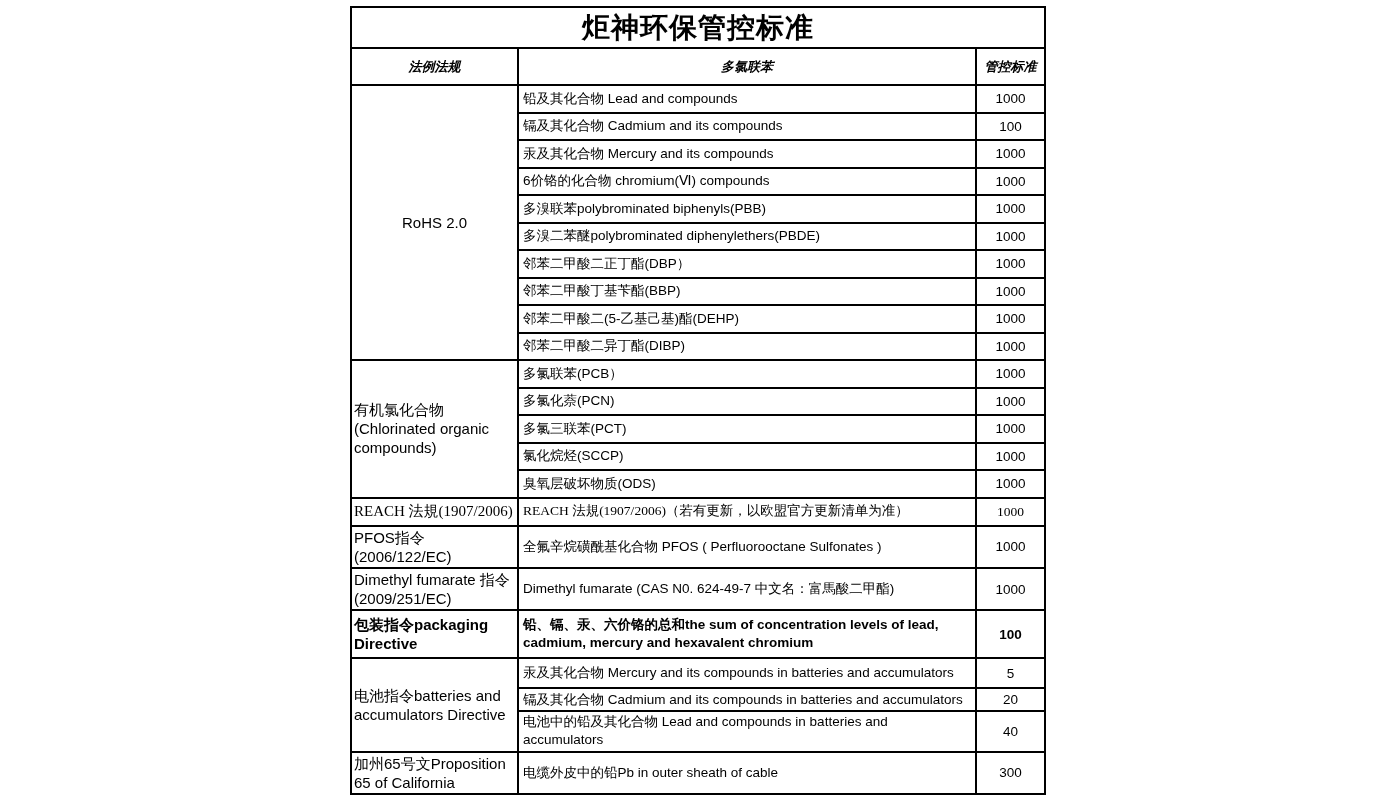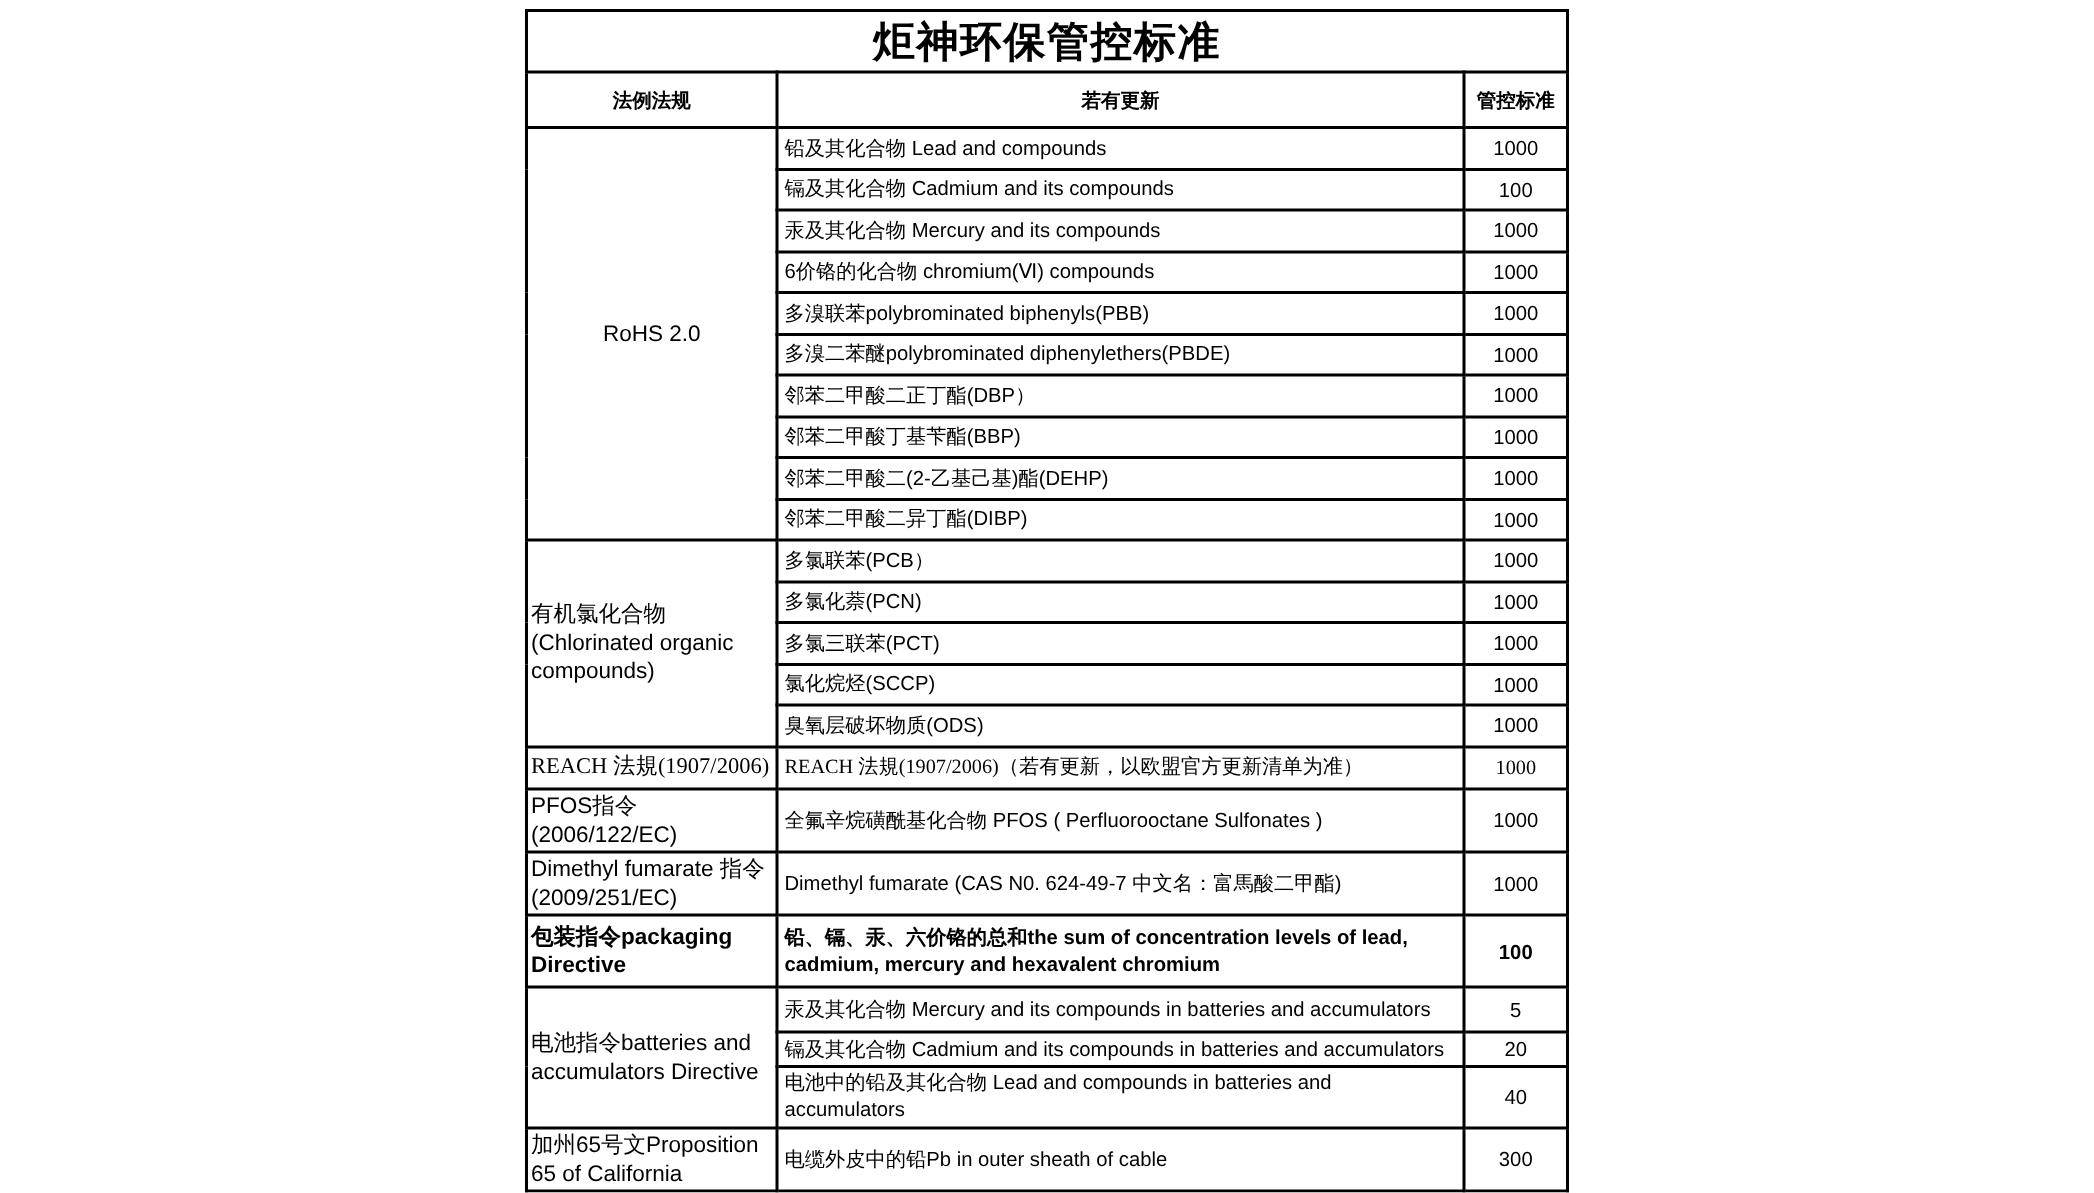--- a/index.html
+++ b/index.html
@@ -43,20 +43,21 @@
     letter-spacing: 1px;
     padding: 0;
     margin-top: 16px;
   }
   tr.header-row { height: 37px; }
   .head-cell {
     text-align: center;
     font-size: 13px;
     font-weight: bold;
     padding: 0;
+    font-style: italic;
   }
   .c-reg {
     font-size: 15px;
     text-align: left;
     padding: 1px 2px;
     line-height: 1.28;
   }
   .c-reg.center { text-align: center; }
   .c-sub {
     font-size: 13.5px;
@@ -90,21 +91,21 @@
       <col class="c1">
         <col class="c2">
         <col class="c3">
     </colgroup>
     <thead>
       <tr class="title-row">
         <th class="title-cell" colspan="3">炬神环保管控标准</th>
       </tr>
       <tr class="header-row">
         <th class="head-cell">法例法规</th>
-        <th class="head-cell">若有更新</th>
+        <th class="head-cell">多氯联苯</th>
         <th class="head-cell">管控标准</th>
       </tr>
     </thead>
     <tbody class="rows">
         <tr>
           <td rowspan="10" class="c-reg center">RoHS 2.0</td>
           <td class="c-sub">铅及其化合物 Lead and compounds</td>
           <td class="c-lim">1000</td>
         </tr>
         <tr>
@@ -129,21 +130,21 @@
         </tr>
         <tr>
           <td class="c-sub">邻苯二甲酸二正丁酯(DBP）</td>
           <td class="c-lim">1000</td>
         </tr>
         <tr>
           <td class="c-sub">邻苯二甲酸丁基苄酯(BBP)</td>
           <td class="c-lim">1000</td>
         </tr>
         <tr>
-          <td class="c-sub">邻苯二甲酸二(2-乙基己基)酯(DEHP)</td>
+          <td class="c-sub">邻苯二甲酸二(5-乙基己基)酯(DEHP)</td>
           <td class="c-lim">1000</td>
         </tr>
         <tr>
           <td class="c-sub">邻苯二甲酸二异丁酯(DIBP)</td>
           <td class="c-lim">1000</td>
         </tr>
         <tr>
           <td rowspan="5" class="c-reg">有机氯化合物(Chlorinated organic compounds)</td>
           <td class="c-sub">多氯联苯(PCB）</td>
           <td class="c-lim">1000</td>

